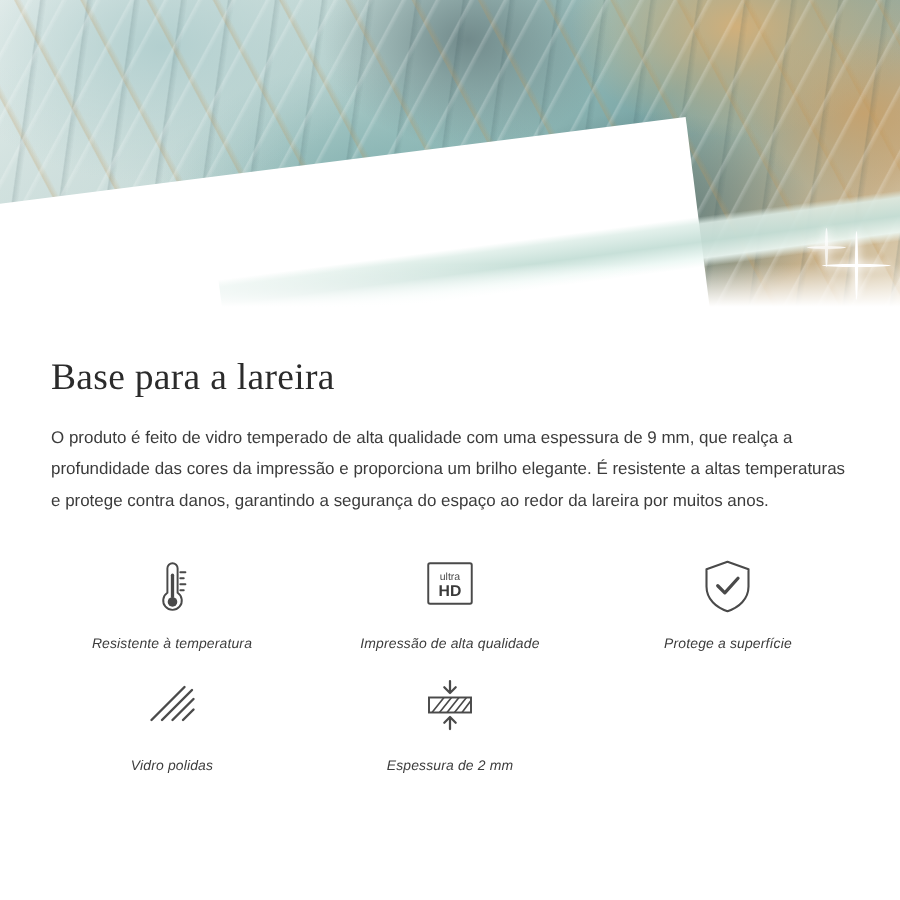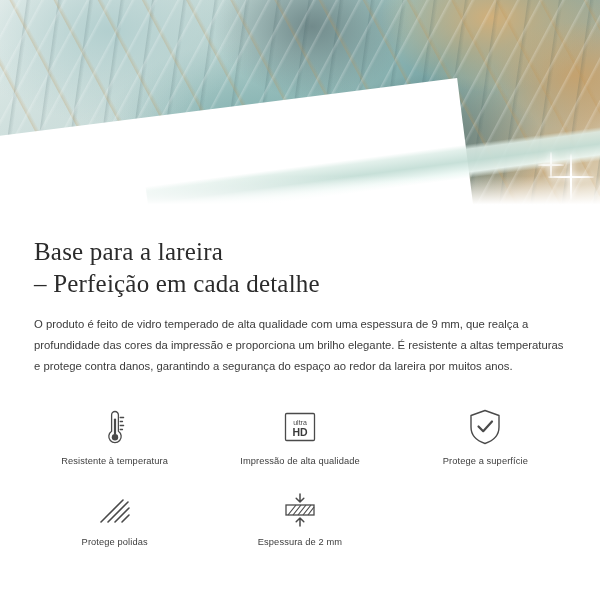--- a/index.html
+++ b/index.html
@@ -157,29 +157,30 @@
     width: 176px;
     display: flex;
     flex-direction: column;
     align-items: center;
     text-align: center;
   }
 
   .feature-icon {
     height: 44px;
     display: flex;
-    align-items: flex-end;
+    align-items: flex-start;
     justify-content: center;
     margin-bottom: 9px;
   }
 
   .feature-label {
     font-size: 9.3px;
     color: #3c3c3c;
     letter-spacing: 0.1px;
+    font-style: italic;
   }
 
   svg { display: block; }
 </style>
 </head>
 <body>
 
 <div class="page">
 
   <div class="hero">
@@ -188,21 +189,20 @@
     <div class="hero-corner-white"></div>
     <div class="glass-edge"></div>
     <div class="hero-mask-bottom"></div>
     <div class="sparkle sparkle-1"></div>
     <div class="sparkle sparkle-2"></div>
   </div>
 
   <div class="content">
     <h1 class="headline">
       <span>Base para a lareira</span>
-      <span class="line2">– Perfeição em cada detalhe</span>
     </h1>
     <p class="paragraph">O produto é feito de vidro temperado de alta qualidade com uma espessura de 9 mm, que realça a profundidade das cores da impressão e proporciona um brilho elegante. É resistente a altas temperaturas e protege contra danos, garantindo a segurança do espaço ao redor da lareira por muitos anos.</p>
   </div>
 
   <div class="features">
 
     <div class="feature">
       <div class="feature-icon">
         <svg width="26" height="40" viewBox="0 0 26 40" fill="none" stroke="#4a4a4a" stroke-width="1.3">
           <path d="M13 4.5a3.4 3.4 0 0 1 3.4 3.4v16.3a6.2 6.2 0 1 1-6.8 0V7.9A3.4 3.4 0 0 1 13 4.5z"></path>
@@ -238,21 +238,21 @@
 
     <div class="feature">
       <div class="feature-icon">
         <svg width="40" height="34" viewBox="0 0 40 34">
           <path d="M6 28 L28 6" stroke="#4a4a4a" stroke-width="1.6" stroke-linecap="round"></path>
           <path d="M13 28 L33 8" stroke="#4a4a4a" stroke-width="1.6" stroke-linecap="round"></path>
           <path d="M20 28 L34 14" stroke="#4a4a4a" stroke-width="1.6" stroke-linecap="round"></path>
           <path d="M27 28 L34 21" stroke="#4a4a4a" stroke-width="1.6" stroke-linecap="round"></path>
         </svg>
       </div>
-      <div class="feature-label">Protege polidas</div>
+      <div class="feature-label">Vidro polidas</div>
     </div>
 
     <div class="feature">
       <div class="feature-icon">
         <svg width="44" height="36" viewBox="0 0 44 36">
           <path d="M22 2 L22 9.5 M18.2 6.2 L22 10 L25.8 6.2" fill="none" stroke="#4a4a4a" stroke-width="1.5" stroke-linecap="round" stroke-linejoin="round"></path>
           <rect x="8" y="13" width="28" height="10" fill="none" stroke="#4a4a4a" stroke-width="1.3"></rect>
           <path d="M10 23 L18 13 M15 23 L23 13 M20 23 L28 13 M25 23 L33 13 M30 23 L36 15" stroke="#4a4a4a" stroke-width="1.1"></path>
           <path d="M22 34 L22 26.5 M18.2 29.8 L22 26 L25.8 29.8" fill="none" stroke="#4a4a4a" stroke-width="1.5" stroke-linecap="round" stroke-linejoin="round"></path>
         </svg>

